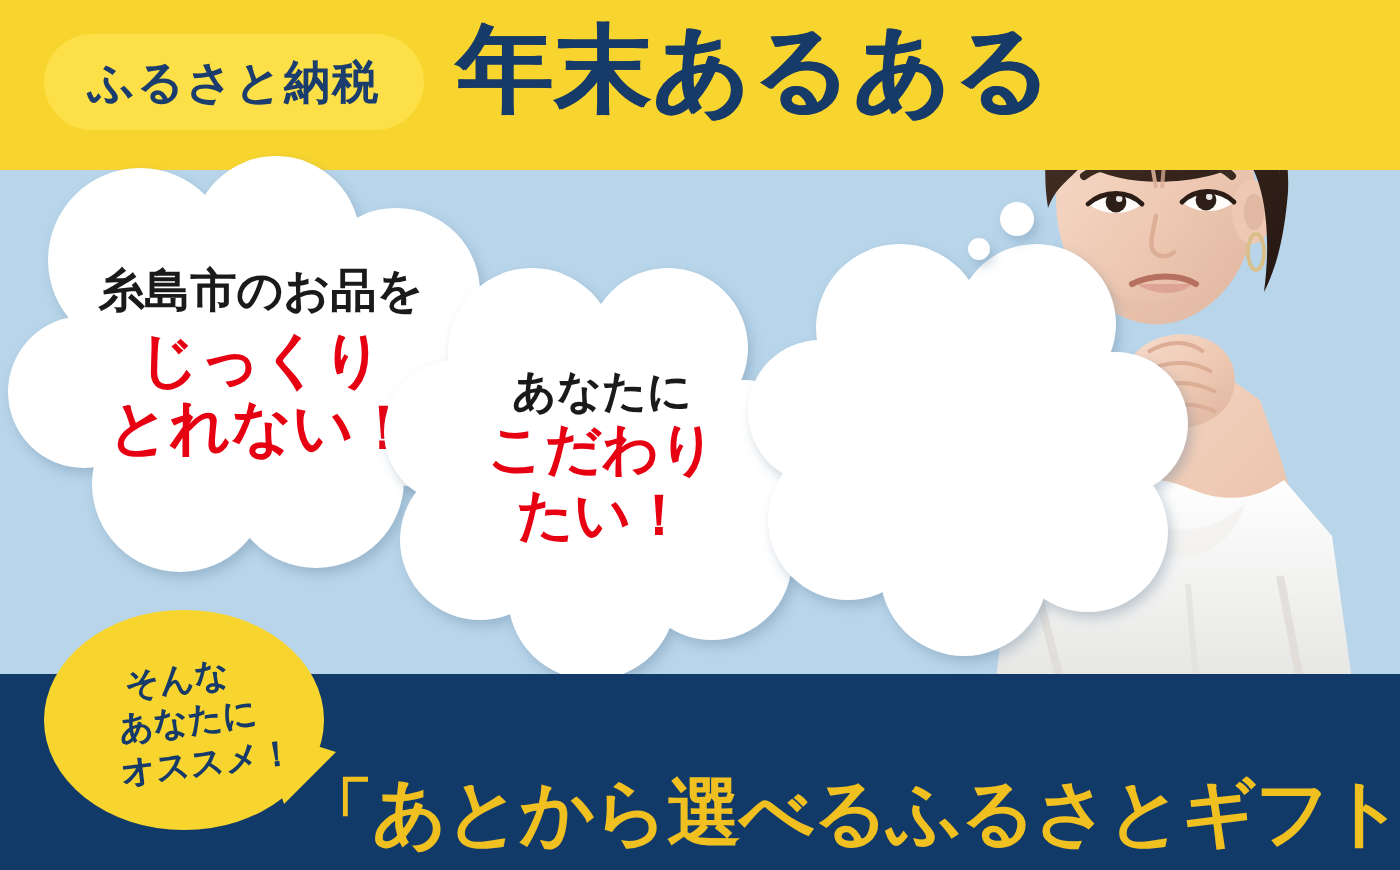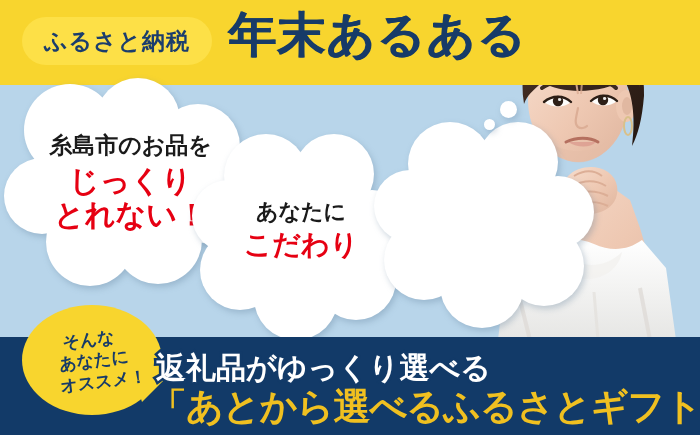--- a/index.html
+++ b/index.html
@@ -68,21 +68,21 @@
   .bline-dark{color:#1a1a1a;font-weight:bold;white-space:nowrap;}
   .bline-red{color:#e60012;font-weight:bold;white-space:nowrap;}
 
   
   #bubble-1{left:8px;top:80px;width:245px;height:205px;}
   #bubble-1 .bline-dark{font-size:23px;margin-bottom:4px;}
   #bubble-1 .bline-red{font-size:30px;margin-top:1px;}
   
   #bubble-2{left:196px;top:130px;width:210px;height:200px;}
   #bubble-2 .bline-dark{font-size:22px;margin-bottom:3px;}
-  #bubble-2 .bline-red{font-size:28px;margin-top:1px;}
+  #bubble-2 .bline-red{font-size:28px;margin-top:1px;font-family:Liberation Mono, monospace;}
   
   #bubble-3{left:378px;top:118px;width:215px;height:200px;}
   #bubble-3 .bline-dark{font-size:21px;margin-bottom:3px;}
   #bubble-3 .bline-red{font-size:29px;margin-top:1px;}
 
   .dot{
     position:absolute;background:#fff;border-radius:50%;
     z-index:4;
     filter:drop-shadow(2px 3px 3px rgba(90,120,150,.30));
   }
@@ -274,20 +274,21 @@
         <circle cx="160" cy="150" r="40"></circle>
         <circle cx="100" cy="168" r="42"></circle>
         <circle cx="44" cy="140" r="40"></circle>
         <circle cx="32" cy="86" r="36"></circle>
         <circle cx="104" cy="100" r="56"></circle>
       </g>
     </svg>
     <div class="btext">
       <div class="bline-dark">あなたに</div>
       <div class="bline-red">こだわり</div>
+      <div class="bline-red">たい！</div>
     </div>
   </div>
 
   <div class="bubble" id="bubble-3">
     <svg viewBox="0 0 215 200" width="215" height="200" xmlns="http://www.w3.org/2000/svg">
       <g fill="#ffffff">
         <circle cx="72" cy="46" r="42"></circle>
         <circle cx="140" cy="44" r="40"></circle>
         <circle cx="180" cy="94" r="36"></circle>
         <circle cx="166" cy="148" r="40"></circle>
@@ -300,21 +301,20 @@
     <div class="btext">
     </div>
   </div>
 
   <div class="dot" id="dot-1"></div>
   <div class="dot" id="dot-2"></div>
 
   <div class="navy-band"></div>
 
   <div class="promo">
-    <div class="promo-line1">返礼品がゆっくり選べる</div>
     <div class="promo-line2">「あとから選べるふるさとギフト」</div>
   </div>
 
   <div class="reco-balloon">
     <svg viewBox="0 0 160 118" width="160" height="118" xmlns="http://www.w3.org/2000/svg">
       <path d="M150 74 L112 62 L124 100 Z" fill="#f8d52e"></path>
       <ellipse cx="74" cy="58" rx="70" ry="55" fill="#f8d52e"></ellipse>
     </svg>
     <div class="reco-text">
       <div class="r1">そんな</div>

